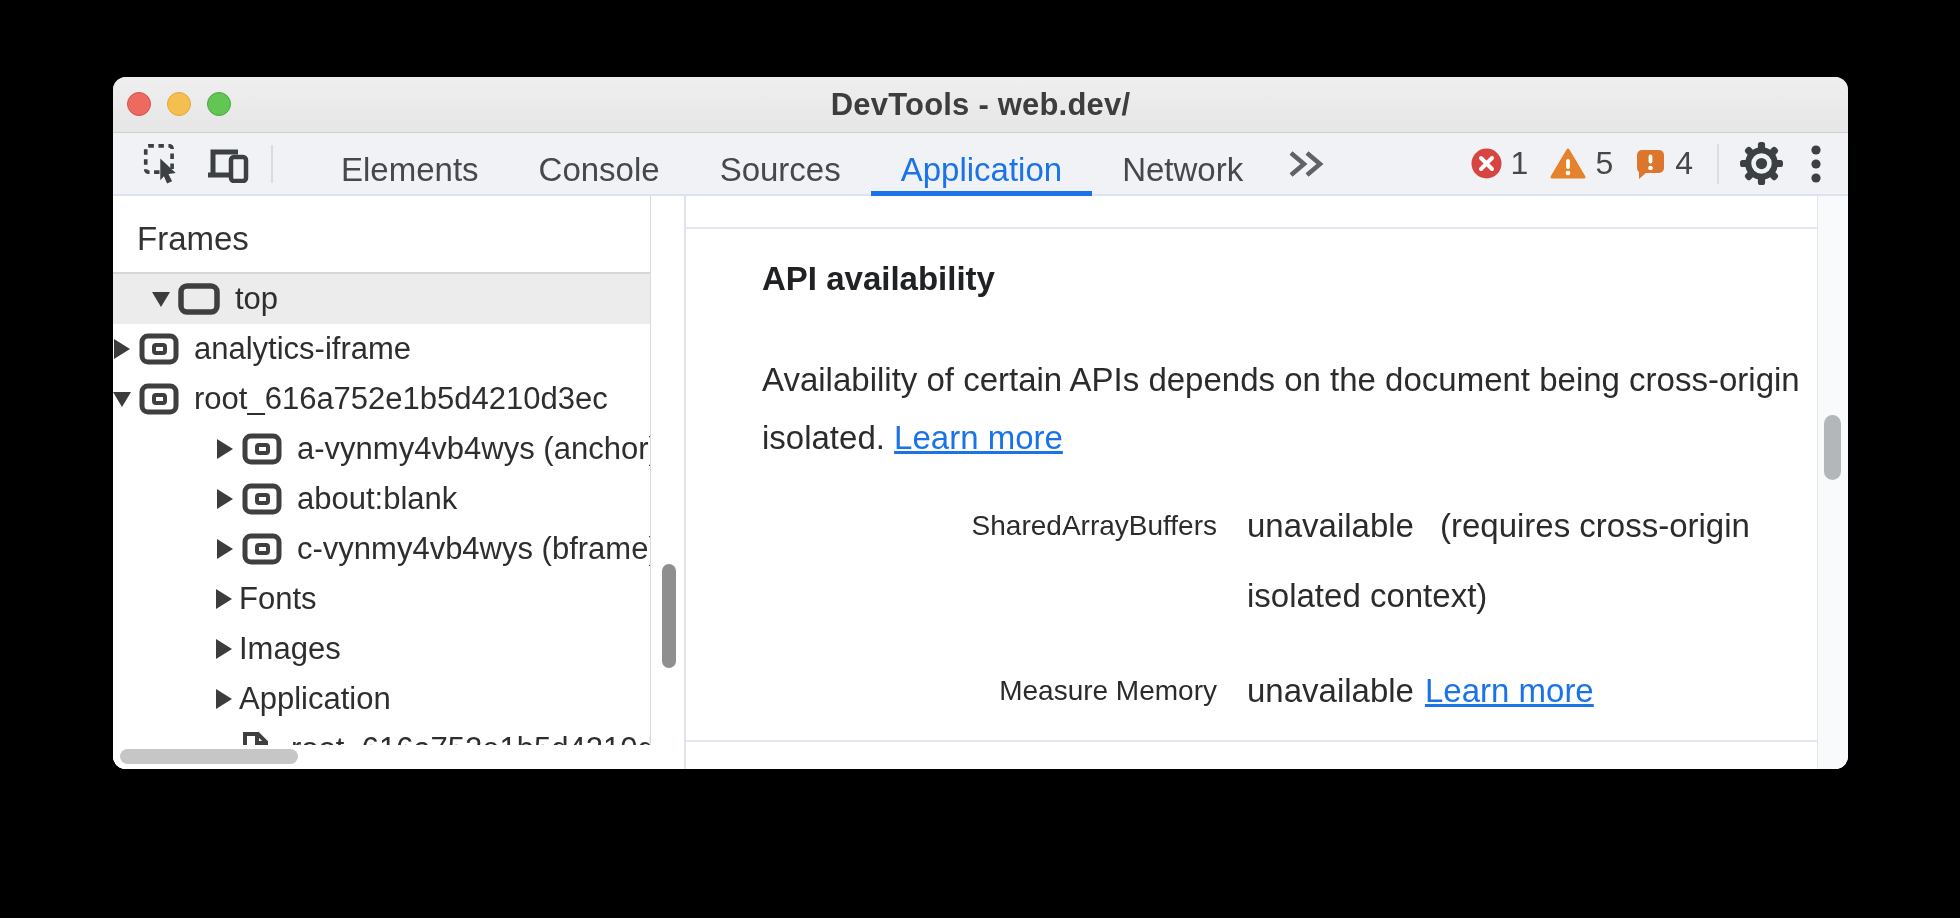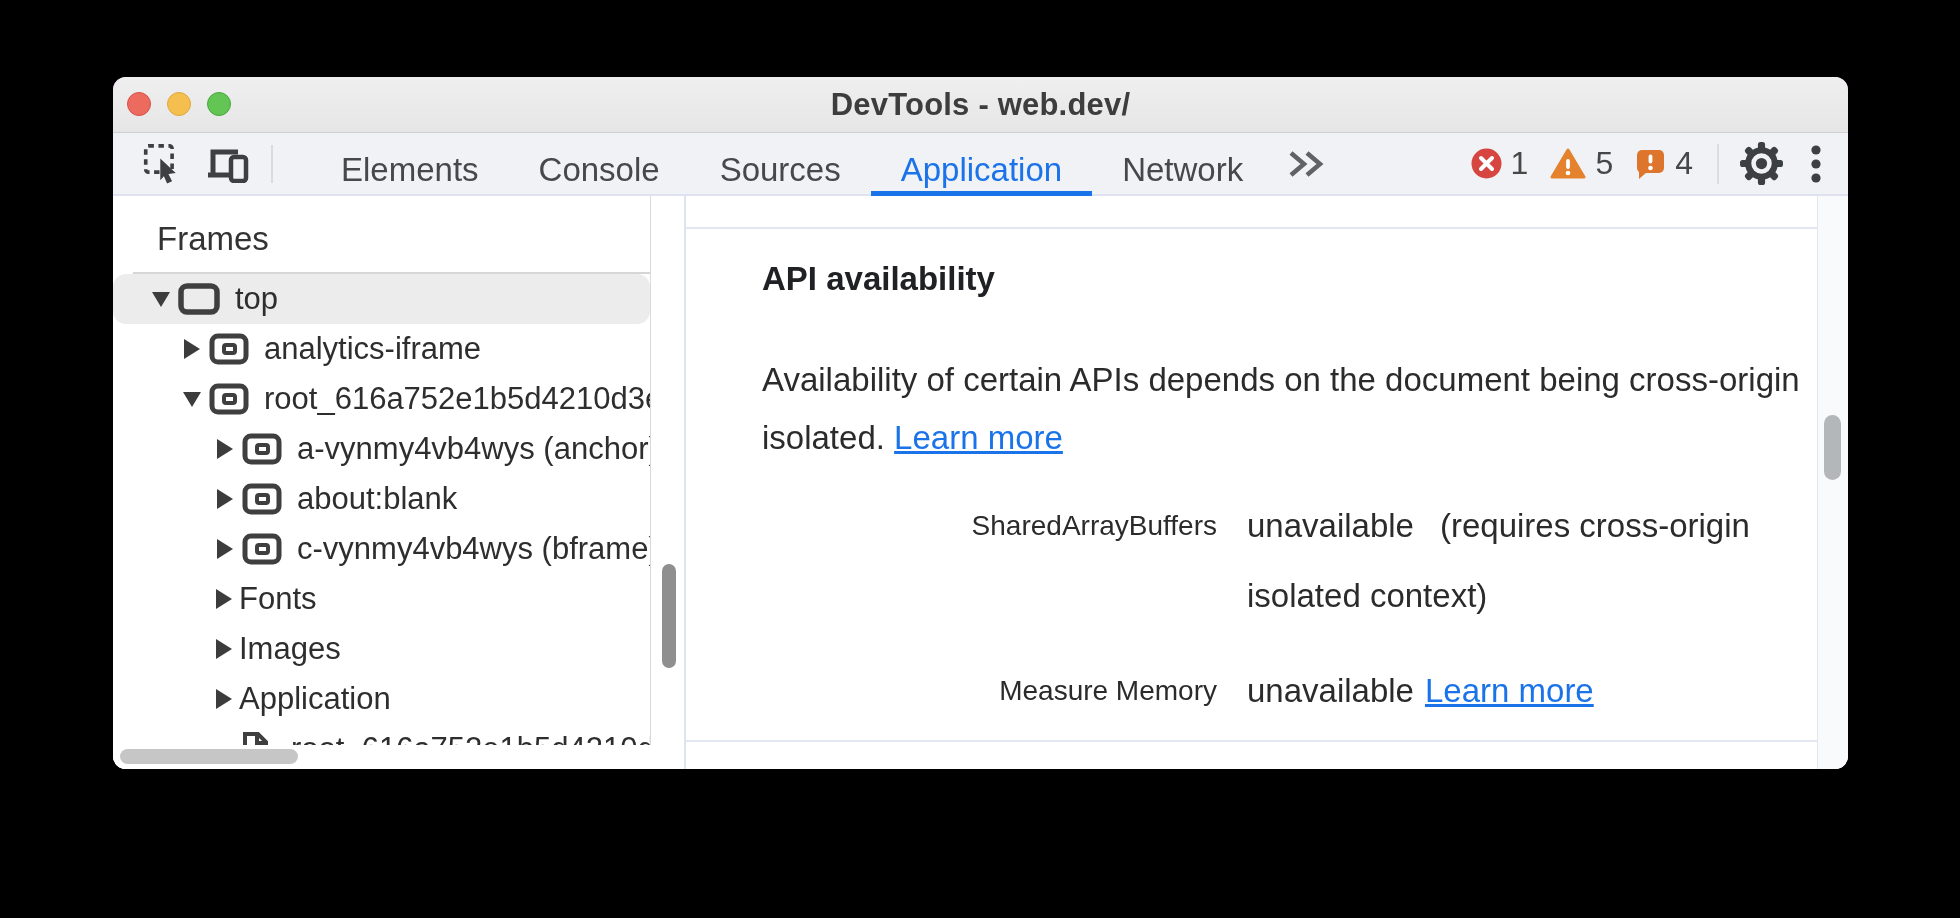--- a/index.html
+++ b/index.html
@@ -46,25 +46,25 @@
   .badge-group:first-child { margin-left:0; }
   .toolbar-right .vdiv2 { width:2px; height:40px; background:#dadde4; margin:0 20px 0 24px; }
   .kebab { margin-left:26px; }
 
   
   .dtbody { display:flex; height:573px; }
 
   
   .sidebar { width:571px; position:relative; flex:none; background:#fff; }
   .sidebar-content { position:absolute; left:0; top:0; bottom:0; width:538px; border-right:1px solid #dadada; overflow:hidden; background:#fff; }
-  .frames-header { height:78px; display:flex; align-items:center; padding:10px 0 0 24px; font-size:33px; color:#333; border-bottom:2px solid #d6d6d6;margin-left:20px; }
+  .frames-header { height:78px; display:flex; align-items:center; padding:10px 0 0 24px; font-size:33px; color:#333; border-bottom:2px solid #d6d6d6; }
   .trow { height:50px; display:flex; align-items:center; white-space:nowrap; }
   .trow.selected { background:#ececec; }
-  .lvl1 { padding-left:39px;border-radius:13px; }
-  .lvl2 { padding-left:70px; }
+  .lvl1 { padding-left:39px; }
+  .lvl2 { }
   .lvl3 { padding-left:103px; }
   .cat  { padding-left:102px; }
   .pagerow { padding-left:128px; }
   .arrbox { width:18px; margin-right:8px; display:flex; justify-content:center; flex:none; }
   .tri-right { width:0; height:0; border-left:16px solid #3c3c3c; border-top:10px solid transparent; border-bottom:10px solid transparent; }
   .tri-down  { width:0; height:0; border-top:15px solid #3c3c3c; border-left:9px solid transparent; border-right:9px solid transparent; }
   .ticon { margin-right:15px; display:flex; flex:none; }
   .picon { margin-right:22px; display:flex; flex:none; }
   .tlabel { font-size:31px; color:#2e2e2e; }
   .cat .tlabel { margin-left:-2px; }

